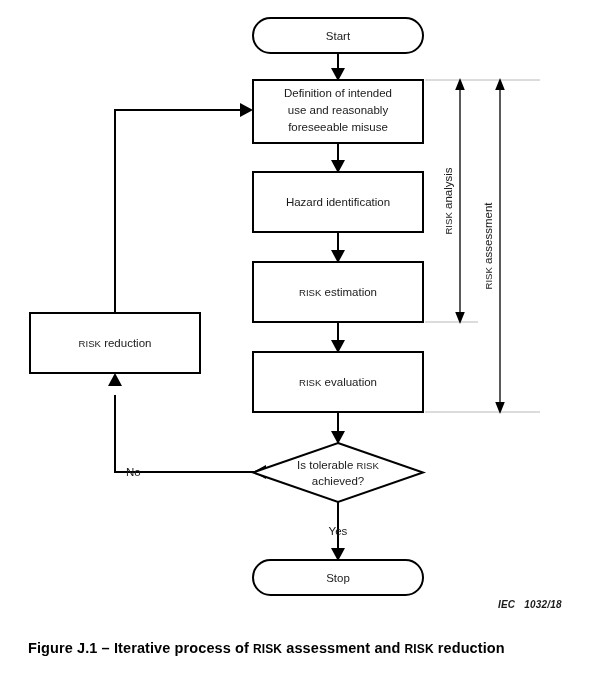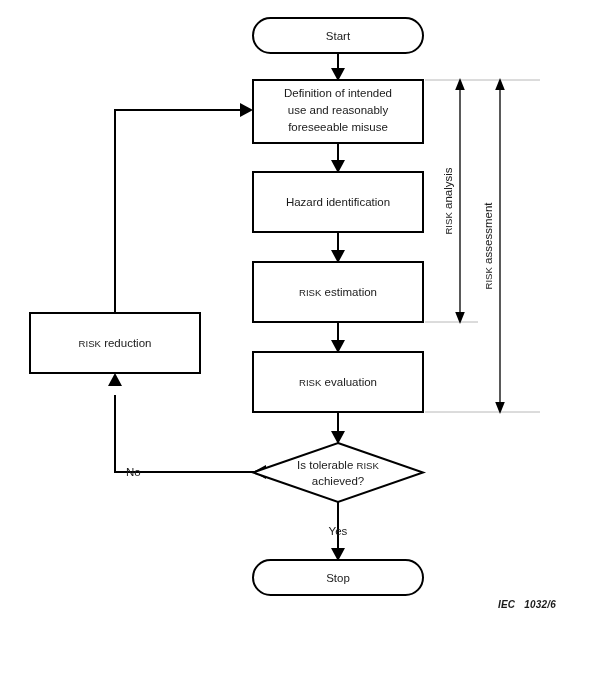--- a/index.html
+++ b/index.html
@@ -226,16 +226,19 @@
 
     <g>
       <rect class="box-shape" x="30" y="313" width="170" height="60"></rect>
       <text class="node-text" x="115" y="347" text-anchor="middle">
         <tspan class="sc">RISK</tspan><tspan> reduction</tspan>
       </text>
     </g>
 
   </svg>
 
-  <div id="iec-code">IEC   1032/6</div>
-
+  <div id="iec-code">IEC   1032/18</div>
+
+  <div id="figure-caption">
+    <span>Figure J.1 – Iterative process of </span><span class="sc">RISK</span><span> assessment and </span><span class="sc">RISK</span><span> reduction</span>
+  </div>
 
 </div>
 
 </body></html>

